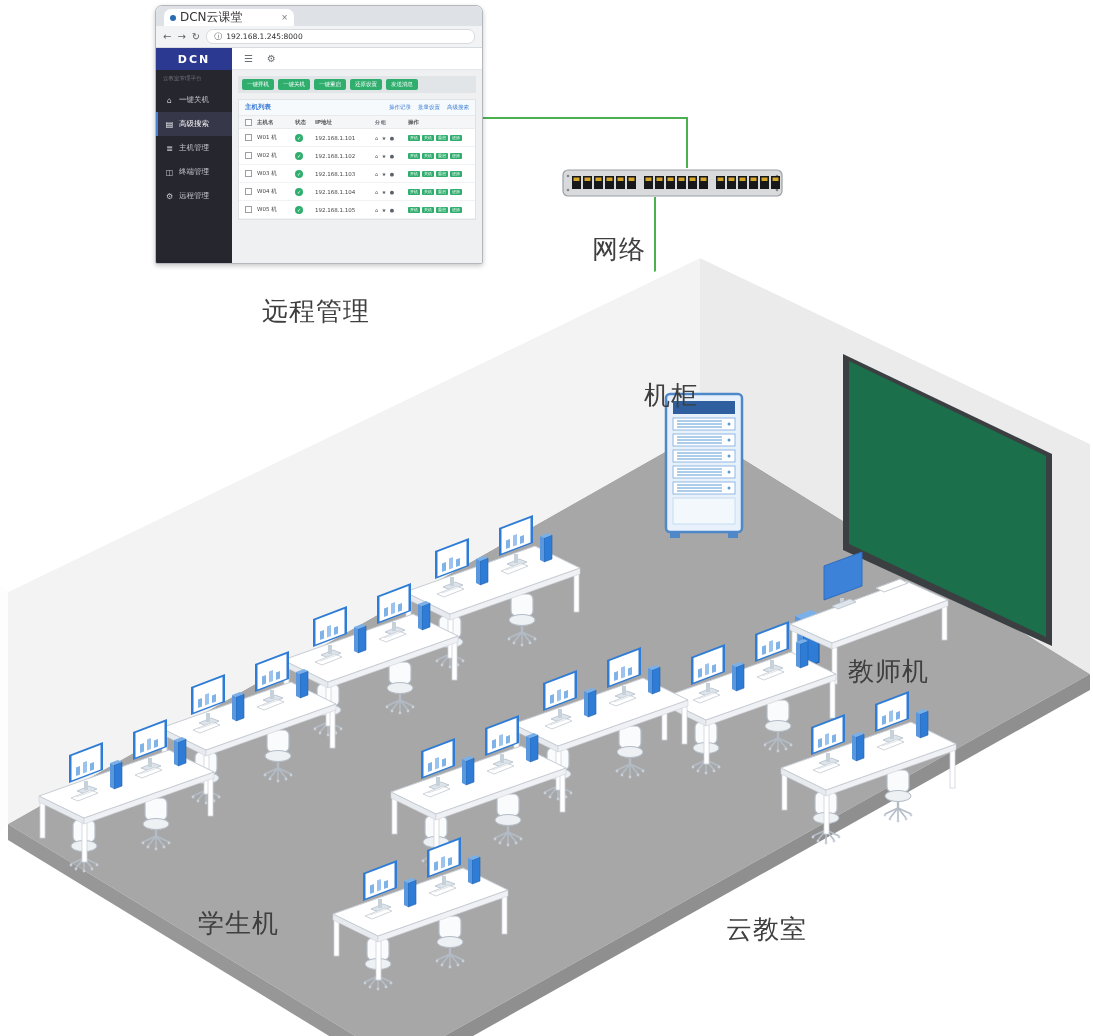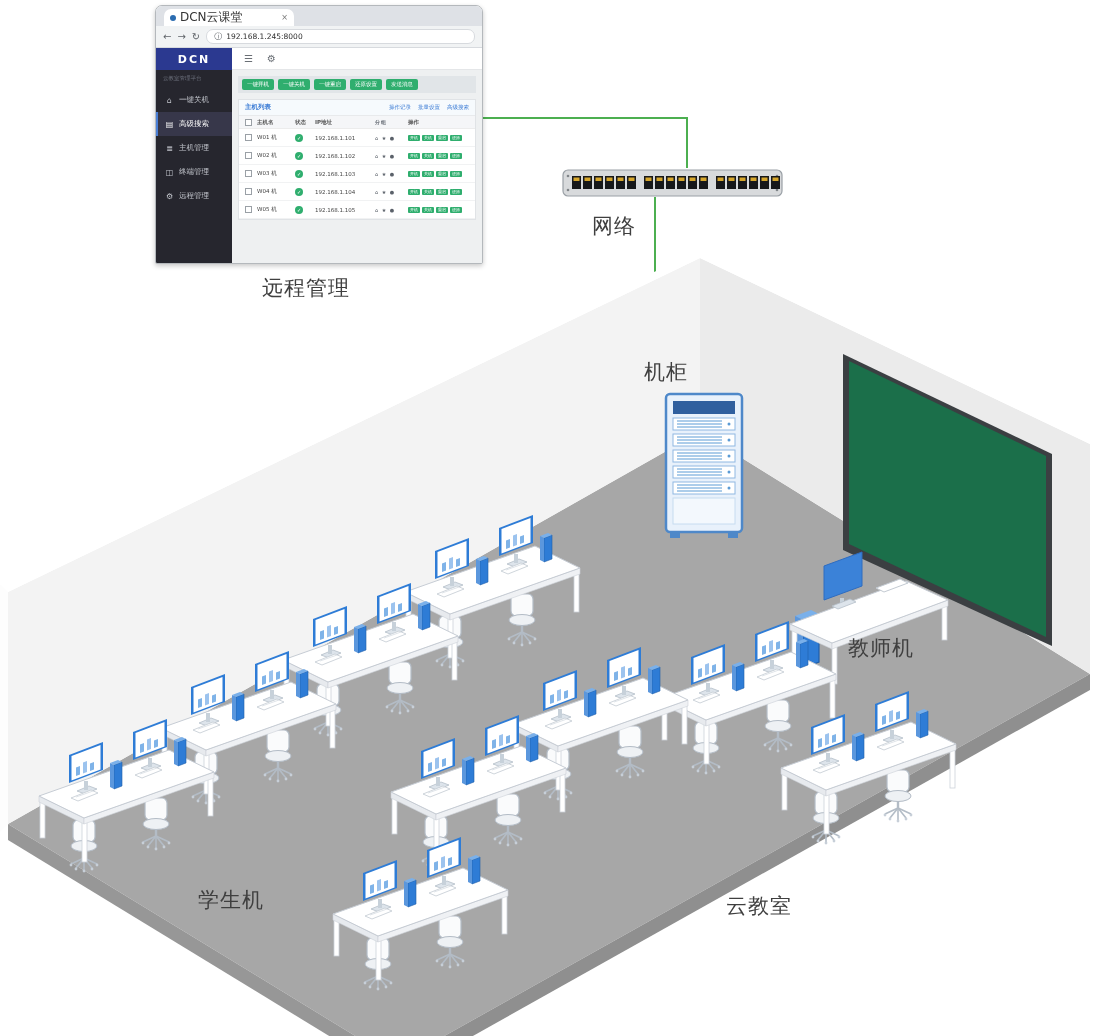--- a/index.html
+++ b/index.html
@@ -1,20 +1,20 @@
 <!DOCTYPE html>
 <html><head>
 <meta charset="utf-8">
 <style>
   html,body { margin:0; padding:0; background:#fff; font-family:"DejaVu Sans", sans-serif; }
   #stage { position:relative; width:1093px; height:1036px; overflow:hidden; background:#ffffff; }
   svg.scene { position:absolute; left:0; top:0; }
 
   
-  .scene-label { position:absolute; font-size:21px; color:#3f3f3f; letter-spacing:1px; white-space:nowrap; }
+  .scene-label { position:absolute; font-size:26px; color:#3f3f3f; letter-spacing:1px; white-space:nowrap;margin-top:20px; }
 
   
   .browser { position:absolute; left:155px; top:5px; width:326px; height:257px;
              background:#fff; border:1px solid #b4b8bc; border-radius:7px 7px 2px 2px;
              box-shadow:0 2px 5px rgba(0,0,0,.22); overflow:hidden; }
   .tabbar { height:20px; background:#dee1e6; display:flex; align-items:flex-end; padding-left:8px; }
   .tab { width:118px; height:17px; background:#fff; border-radius:7px 7px 0 0;
          display:flex; align-items:center; gap:4px; padding:0 6px; }
   .favicon { width:6px; height:6px; border-radius:50%; background:#2b6cb0; flex:none; }
   .tab-title { font-size:12px; color:#333; overflow:hidden; white-space:nowrap; flex:1; }

